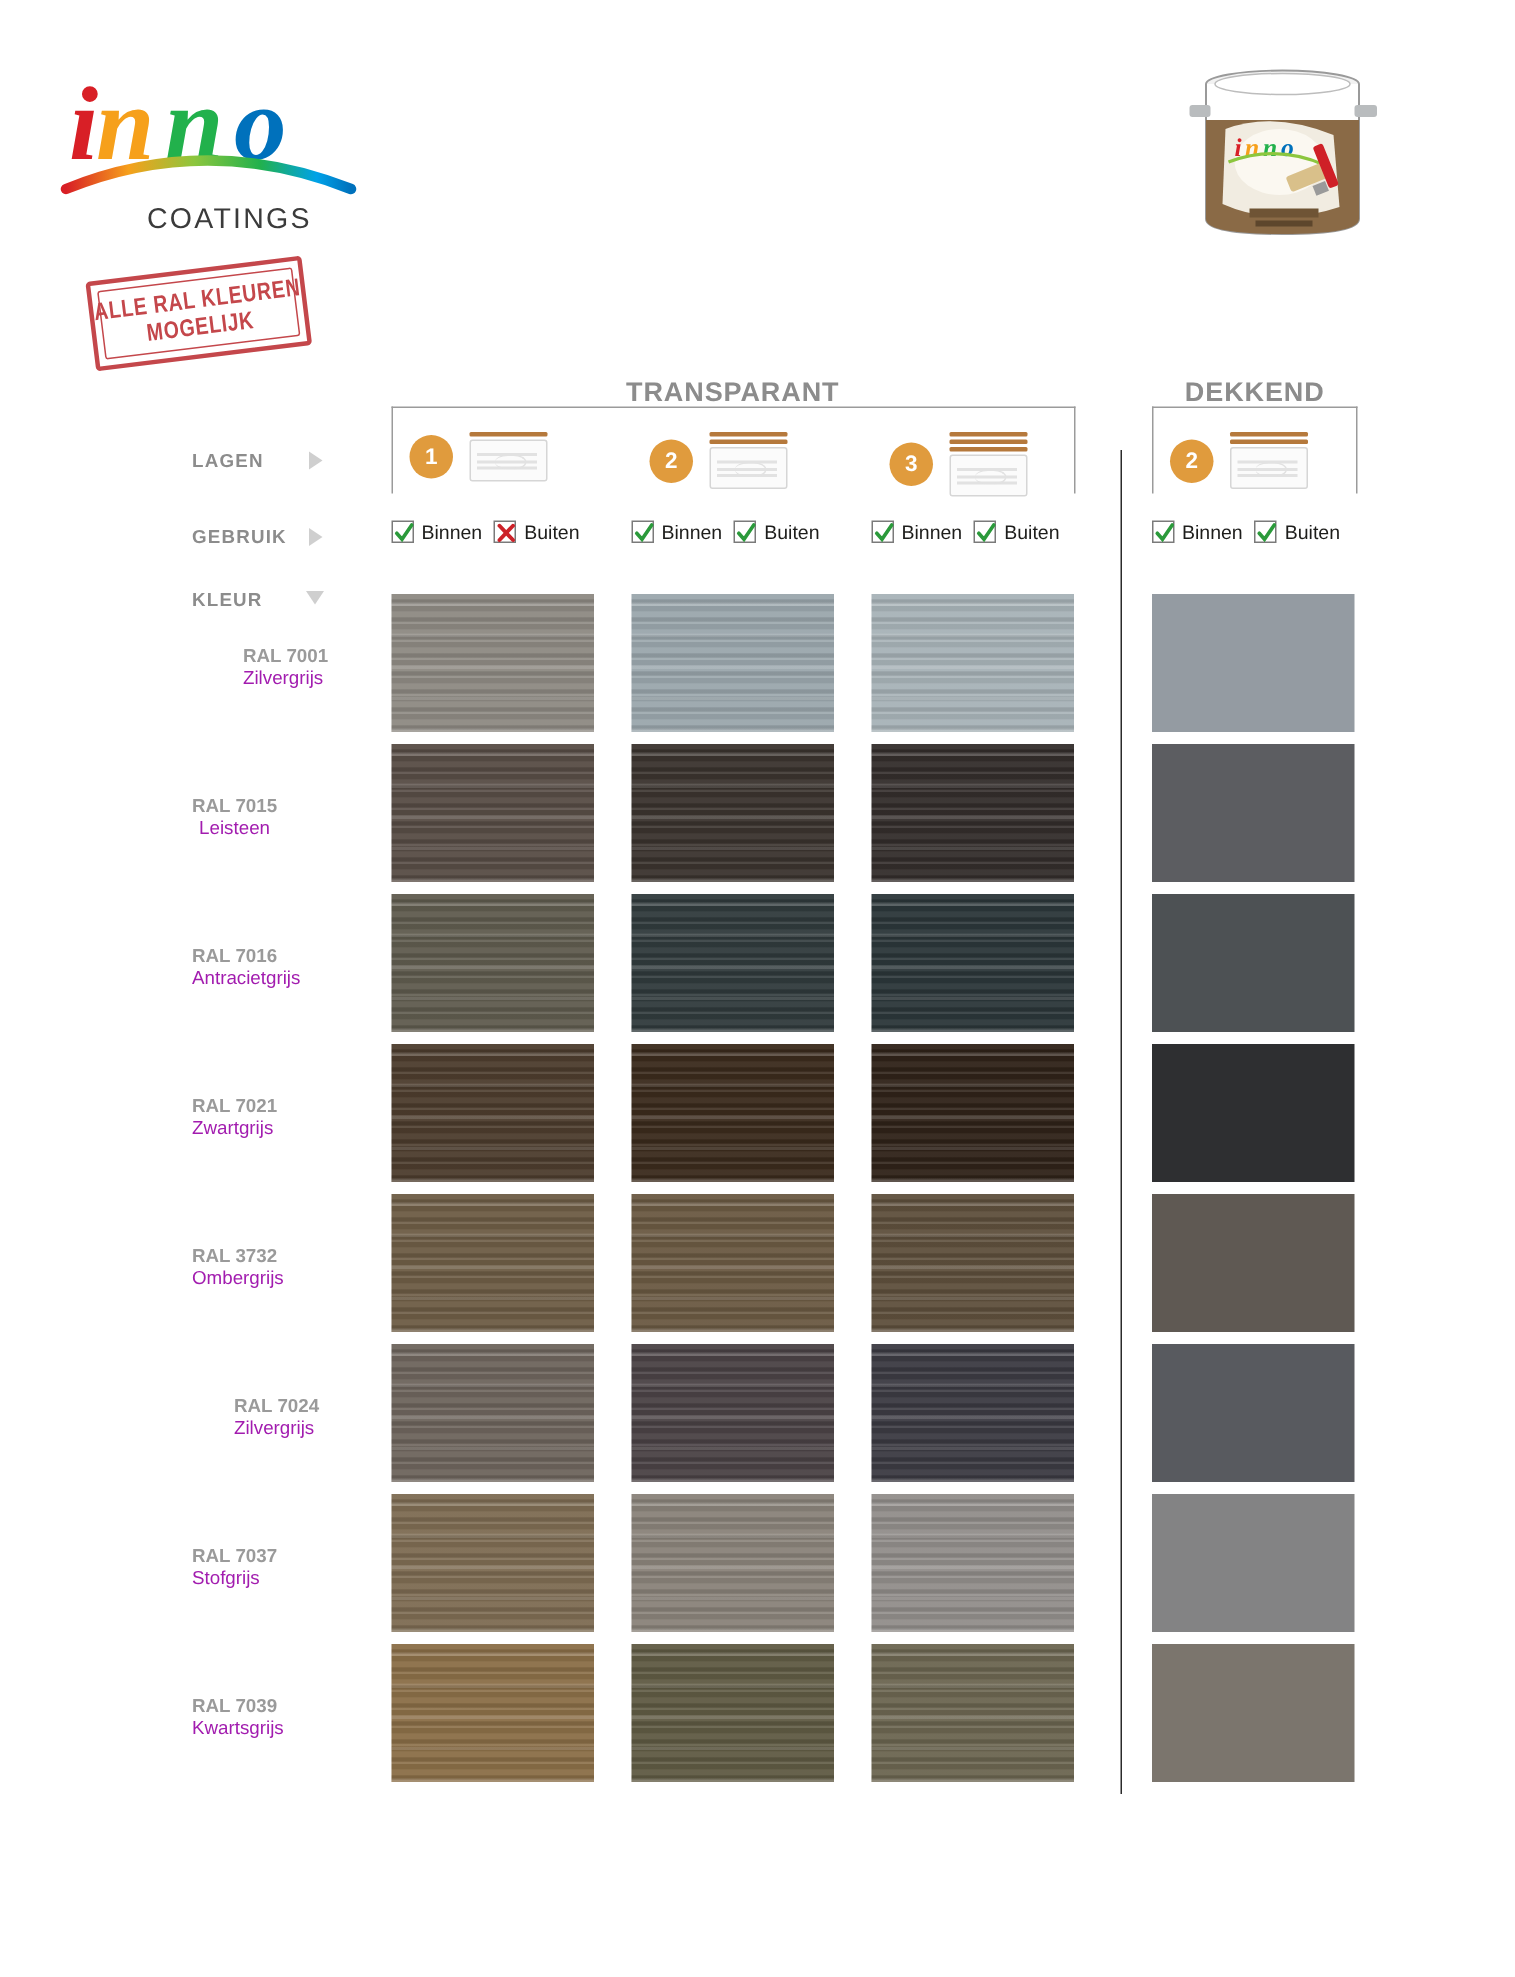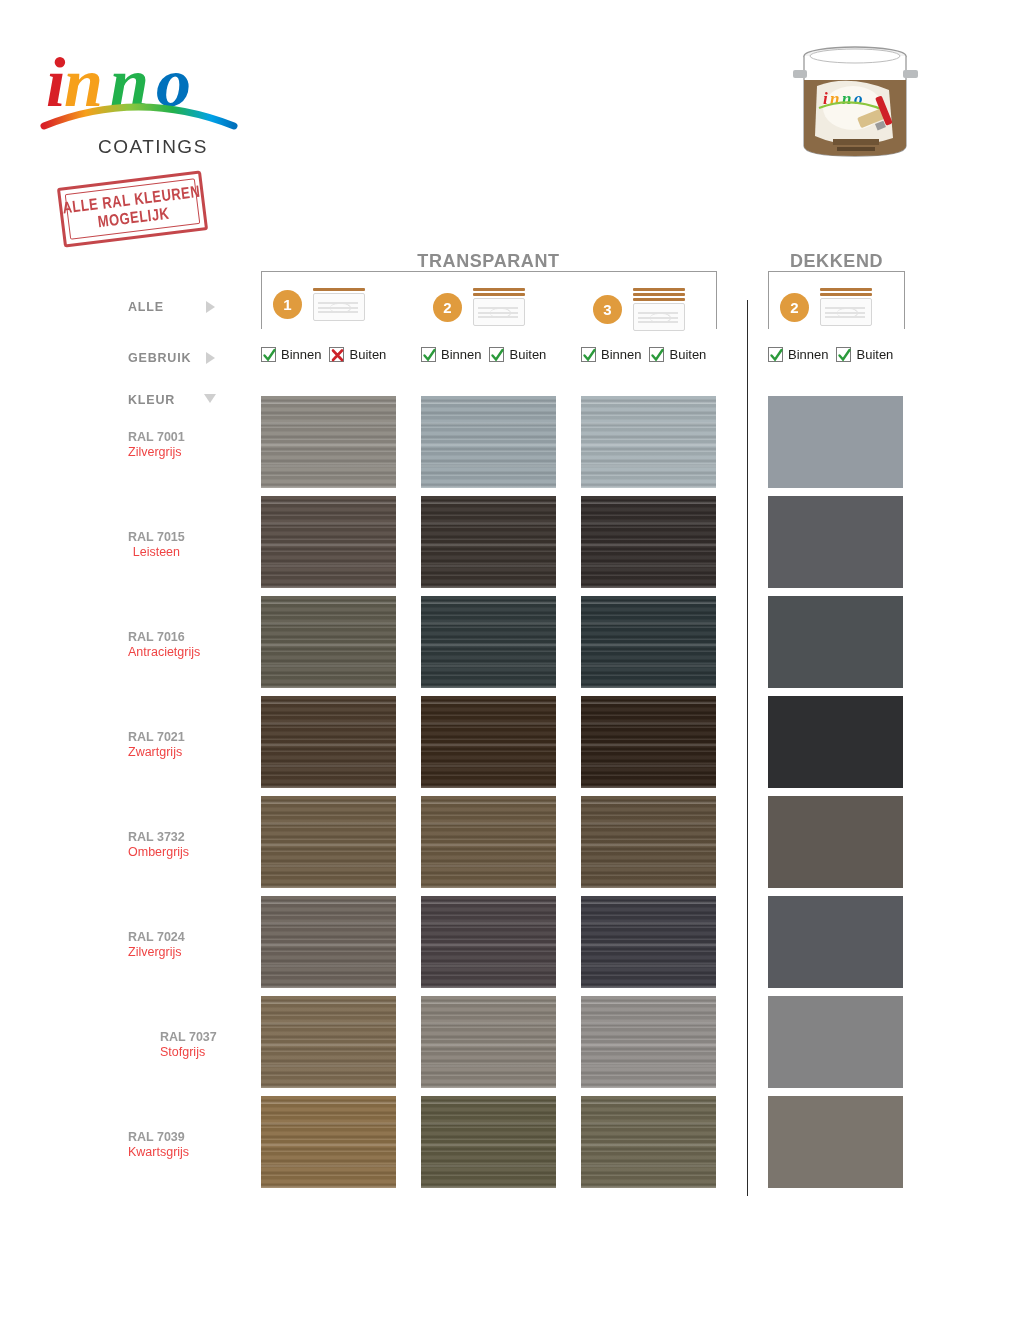--- a/index.html
+++ b/index.html
@@ -107,21 +107,21 @@
   .chkbox svg{position:absolute;left:0;top:0;}
   .chk-lbl{font-size:13px;color:#1d1d1b;}
 
   
   .swatch{position:absolute;width:135px;height:92px;}
   .swatch.wood{
     background-size:100% 100%;
   }
   .ral-name{position:absolute;left:128px;font-size:12.5px;line-height:1.18;}
   .ral-code{font-weight:bold;color:#9a9a9a;}
-  .ral-label{color:#ef4444;}
+  .ral-label{color:#a21caf;}
 </style>
 </head>
 <body>
 
 <div class="page">
 
   <div class="logo-block">
     <div class="logo-word">
       <svg width="200" height="100" viewBox="0 0 200 100">
         <defs>
@@ -177,21 +177,21 @@
       <rect x="48" y="113" width="38" height="4" fill="#5d462c"></rect>
     </svg>
   </div>
 
   <div class="sec-title sec-transparant">TRANSPARANT</div>
   <div class="sec-title sec-dekkend">DEKKEND</div>
   <div class="bracket br-trans"></div>
   <div class="bracket br-dekk"></div>
   <div class="vdiv"></div>
 
-  <div class="row-label" style="top:300px">ALLE</div>
+  <div class="row-label" style="top:300px">LAGEN</div>
   <div class="tri tri-right" style="left:206px;top:301px"></div>
 
   <div class="row-label" style="top:351px">GEBRUIK</div>
   <div class="tri tri-right" style="left:206px;top:352px"></div>
 
   <div class="row-label" style="top:393px">KLEUR</div>
   <div class="tri tri-down" style="left:204px;top:394px"></div>
 
   <div id="lagen-row">
       <div class="lagen-grp" style="left: 273px;">
@@ -295,21 +295,21 @@
           <span class="chkbox">
             <svg width="15" height="15" viewBox="0 0 15 15">
               <path d="M2.5,7.5 L6,11.5 L12.5,2" stroke="#2b9a3b" stroke-width="2.4" fill="none" stroke-linecap="round"></path>
             </svg>
           </span>
           <span class="chk-lbl">Buiten</span>
         </div>
       </div>
     </div>
   <div id="grid">
-      <div class="ral-name" style="top: 430px;">
+      <div class="ral-name" style="top: 430px; margin-left: 34px;">
         <div class="ral-code">RAL 7001</div>
         <div class="ral-label">Zilvergrijs</div>
       </div>
       <div class="swatch wood" style="left: 261px; top: 396px; background: repeating-linear-gradient(0deg, rgba(255, 255, 255, 0.1) 0px, rgba(255, 255, 255, 0.1) 1px, rgba(0, 0, 0, 0.1) 2px, rgba(0, 0, 0, 0.1) 4px, rgba(255, 255, 255, 0.05) 5px, rgba(255, 255, 255, 0.05) 8px, rgba(0, 0, 0, 0.06) 9px, rgba(0, 0, 0, 0.06) 12px), repeating-linear-gradient(0deg, rgba(255, 255, 255, 0.14) 0px, rgba(255, 255, 255, 0.14) 2px, rgba(0, 0, 0, 0) 3px, rgba(0, 0, 0, 0) 21px), linear-gradient(rgb(141, 137, 130), rgb(141, 137, 130));"></div>
       <div class="swatch wood" style="left: 421px; top: 396px; background: repeating-linear-gradient(0deg, rgba(255, 255, 255, 0.1) 0px, rgba(255, 255, 255, 0.1) 1px, rgba(0, 0, 0, 0.1) 2px, rgba(0, 0, 0, 0.1) 4px, rgba(255, 255, 255, 0.05) 5px, rgba(255, 255, 255, 0.05) 8px, rgba(0, 0, 0, 0.06) 9px, rgba(0, 0, 0, 0.06) 12px), repeating-linear-gradient(0deg, rgba(255, 255, 255, 0.14) 0px, rgba(255, 255, 255, 0.14) 2px, rgba(0, 0, 0, 0) 3px, rgba(0, 0, 0, 0) 21px), linear-gradient(rgb(154, 166, 172), rgb(154, 166, 172));"></div>
       <div class="swatch wood" style="left: 581px; top: 396px; background: repeating-linear-gradient(0deg, rgba(255, 255, 255, 0.1) 0px, rgba(255, 255, 255, 0.1) 1px, rgba(0, 0, 0, 0.1) 2px, rgba(0, 0, 0, 0.1) 4px, rgba(255, 255, 255, 0.05) 5px, rgba(255, 255, 255, 0.05) 8px, rgba(0, 0, 0, 0.06) 9px, rgba(0, 0, 0, 0.06) 12px), repeating-linear-gradient(0deg, rgba(255, 255, 255, 0.14) 0px, rgba(255, 255, 255, 0.14) 2px, rgba(0, 0, 0, 0) 3px, rgba(0, 0, 0, 0) 21px), linear-gradient(rgb(167, 178, 183), rgb(167, 178, 183));"></div>
       <div class="swatch" style="left: 768px; top: 396px; background: rgb(148, 155, 162);"></div>
       <div class="ral-name" style="top: 530px; text-align: center;">
         <div class="ral-code">RAL 7015</div>
         <div class="ral-label">Leisteen</div>
@@ -335,29 +335,29 @@
       <div class="swatch wood" style="left: 581px; top: 696px; background: repeating-linear-gradient(0deg, rgba(255, 255, 255, 0.1) 0px, rgba(255, 255, 255, 0.1) 1px, rgba(0, 0, 0, 0.1) 2px, rgba(0, 0, 0, 0.1) 4px, rgba(255, 255, 255, 0.05) 5px, rgba(255, 255, 255, 0.05) 8px, rgba(0, 0, 0, 0.06) 9px, rgba(0, 0, 0, 0.06) 12px), repeating-linear-gradient(0deg, rgba(255, 255, 255, 0.14) 0px, rgba(255, 255, 255, 0.14) 2px, rgba(0, 0, 0, 0) 3px, rgba(0, 0, 0, 0) 21px), linear-gradient(rgb(47, 34, 24), rgb(47, 34, 24));"></div>
       <div class="swatch" style="left: 768px; top: 696px; background: rgb(46, 47, 49);"></div>
       <div class="ral-name" style="top: 830px;">
         <div class="ral-code">RAL 3732</div>
         <div class="ral-label">Ombergrijs</div>
       </div>
       <div class="swatch wood" style="left: 261px; top: 796px; background: repeating-linear-gradient(0deg, rgba(255, 255, 255, 0.1) 0px, rgba(255, 255, 255, 0.1) 1px, rgba(0, 0, 0, 0.1) 2px, rgba(0, 0, 0, 0.1) 4px, rgba(255, 255, 255, 0.05) 5px, rgba(255, 255, 255, 0.05) 8px, rgba(0, 0, 0, 0.06) 9px, rgba(0, 0, 0, 0.06) 12px), repeating-linear-gradient(0deg, rgba(255, 255, 255, 0.14) 0px, rgba(255, 255, 255, 0.14) 2px, rgba(0, 0, 0, 0) 3px, rgba(0, 0, 0, 0) 21px), linear-gradient(rgb(109, 92, 69), rgb(109, 92, 69));"></div>
       <div class="swatch wood" style="left: 421px; top: 796px; background: repeating-linear-gradient(0deg, rgba(255, 255, 255, 0.1) 0px, rgba(255, 255, 255, 0.1) 1px, rgba(0, 0, 0, 0.1) 2px, rgba(0, 0, 0, 0.1) 4px, rgba(255, 255, 255, 0.05) 5px, rgba(255, 255, 255, 0.05) 8px, rgba(0, 0, 0, 0.06) 9px, rgba(0, 0, 0, 0.06) 12px), repeating-linear-gradient(0deg, rgba(255, 255, 255, 0.14) 0px, rgba(255, 255, 255, 0.14) 2px, rgba(0, 0, 0, 0) 3px, rgba(0, 0, 0, 0) 21px), linear-gradient(rgb(106, 89, 66), rgb(106, 89, 66));"></div>
       <div class="swatch wood" style="left: 581px; top: 796px; background: repeating-linear-gradient(0deg, rgba(255, 255, 255, 0.1) 0px, rgba(255, 255, 255, 0.1) 1px, rgba(0, 0, 0, 0.1) 2px, rgba(0, 0, 0, 0.1) 4px, rgba(255, 255, 255, 0.05) 5px, rgba(255, 255, 255, 0.05) 8px, rgba(0, 0, 0, 0.06) 9px, rgba(0, 0, 0, 0.06) 12px), repeating-linear-gradient(0deg, rgba(255, 255, 255, 0.14) 0px, rgba(255, 255, 255, 0.14) 2px, rgba(0, 0, 0, 0) 3px, rgba(0, 0, 0, 0) 21px), linear-gradient(rgb(94, 79, 60), rgb(94, 79, 60));"></div>
       <div class="swatch" style="left: 768px; top: 796px; background: rgb(95, 89, 83);"></div>
-      <div class="ral-name" style="top: 930px;">
+      <div class="ral-name" style="top: 930px; margin-left: 28px;">
         <div class="ral-code">RAL 7024</div>
         <div class="ral-label">Zilvergrijs</div>
       </div>
       <div class="swatch wood" style="left: 261px; top: 896px; background: repeating-linear-gradient(0deg, rgba(255, 255, 255, 0.1) 0px, rgba(255, 255, 255, 0.1) 1px, rgba(0, 0, 0, 0.1) 2px, rgba(0, 0, 0, 0.1) 4px, rgba(255, 255, 255, 0.05) 5px, rgba(255, 255, 255, 0.05) 8px, rgba(0, 0, 0, 0.06) 9px, rgba(0, 0, 0, 0.06) 12px), repeating-linear-gradient(0deg, rgba(255, 255, 255, 0.14) 0px, rgba(255, 255, 255, 0.14) 2px, rgba(0, 0, 0, 0) 3px, rgba(0, 0, 0, 0) 21px), linear-gradient(rgb(109, 100, 92), rgb(109, 100, 92));"></div>
       <div class="swatch wood" style="left: 421px; top: 896px; background: repeating-linear-gradient(0deg, rgba(255, 255, 255, 0.1) 0px, rgba(255, 255, 255, 0.1) 1px, rgba(0, 0, 0, 0.1) 2px, rgba(0, 0, 0, 0.1) 4px, rgba(255, 255, 255, 0.05) 5px, rgba(255, 255, 255, 0.05) 8px, rgba(0, 0, 0, 0.06) 9px, rgba(0, 0, 0, 0.06) 12px), repeating-linear-gradient(0deg, rgba(255, 255, 255, 0.14) 0px, rgba(255, 255, 255, 0.14) 2px, rgba(0, 0, 0, 0) 3px, rgba(0, 0, 0, 0) 21px), linear-gradient(rgb(74, 66, 69), rgb(74, 66, 69));"></div>
       <div class="swatch wood" style="left: 581px; top: 896px; background: repeating-linear-gradient(0deg, rgba(255, 255, 255, 0.1) 0px, rgba(255, 255, 255, 0.1) 1px, rgba(0, 0, 0, 0.1) 2px, rgba(0, 0, 0, 0.1) 4px, rgba(255, 255, 255, 0.05) 5px, rgba(255, 255, 255, 0.05) 8px, rgba(0, 0, 0, 0.06) 9px, rgba(0, 0, 0, 0.06) 12px), repeating-linear-gradient(0deg, rgba(255, 255, 255, 0.14) 0px, rgba(255, 255, 255, 0.14) 2px, rgba(0, 0, 0, 0) 3px, rgba(0, 0, 0, 0) 21px), linear-gradient(rgb(59, 58, 66), rgb(59, 58, 66));"></div>
       <div class="swatch" style="left: 768px; top: 896px; background: rgb(88, 90, 95);"></div>
-      <div class="ral-name" style="top: 1030px; margin-left: 32px;">
+      <div class="ral-name" style="top: 1030px;">
         <div class="ral-code">RAL 7037</div>
         <div class="ral-label">Stofgrijs</div>
       </div>
       <div class="swatch wood" style="left: 261px; top: 996px; background: repeating-linear-gradient(0deg, rgba(255, 255, 255, 0.1) 0px, rgba(255, 255, 255, 0.1) 1px, rgba(0, 0, 0, 0.1) 2px, rgba(0, 0, 0, 0.1) 4px, rgba(255, 255, 255, 0.05) 5px, rgba(255, 255, 255, 0.05) 8px, rgba(0, 0, 0, 0.06) 9px, rgba(0, 0, 0, 0.06) 12px), repeating-linear-gradient(0deg, rgba(255, 255, 255, 0.14) 0px, rgba(255, 255, 255, 0.14) 2px, rgba(0, 0, 0, 0) 3px, rgba(0, 0, 0, 0) 21px), linear-gradient(rgb(125, 107, 82), rgb(125, 107, 82));"></div>
       <div class="swatch wood" style="left: 421px; top: 996px; background: repeating-linear-gradient(0deg, rgba(255, 255, 255, 0.1) 0px, rgba(255, 255, 255, 0.1) 1px, rgba(0, 0, 0, 0.1) 2px, rgba(0, 0, 0, 0.1) 4px, rgba(255, 255, 255, 0.05) 5px, rgba(255, 255, 255, 0.05) 8px, rgba(0, 0, 0, 0.06) 9px, rgba(0, 0, 0, 0.06) 12px), repeating-linear-gradient(0deg, rgba(255, 255, 255, 0.14) 0px, rgba(255, 255, 255, 0.14) 2px, rgba(0, 0, 0, 0) 3px, rgba(0, 0, 0, 0) 21px), linear-gradient(rgb(137, 130, 121), rgb(137, 130, 121));"></div>
       <div class="swatch wood" style="left: 581px; top: 996px; background: repeating-linear-gradient(0deg, rgba(255, 255, 255, 0.1) 0px, rgba(255, 255, 255, 0.1) 1px, rgba(0, 0, 0, 0.1) 2px, rgba(0, 0, 0, 0.1) 4px, rgba(255, 255, 255, 0.05) 5px, rgba(255, 255, 255, 0.05) 8px, rgba(0, 0, 0, 0.06) 9px, rgba(0, 0, 0, 0.06) 12px), repeating-linear-gradient(0deg, rgba(255, 255, 255, 0.14) 0px, rgba(255, 255, 255, 0.14) 2px, rgba(0, 0, 0, 0) 3px, rgba(0, 0, 0, 0) 21px), linear-gradient(rgb(145, 141, 138), rgb(145, 141, 138));"></div>
       <div class="swatch" style="left: 768px; top: 996px; background: rgb(131, 131, 132);"></div>
       <div class="ral-name" style="top: 1130px;">
         <div class="ral-code">RAL 7039</div>
         <div class="ral-label">Kwartsgrijs</div>

